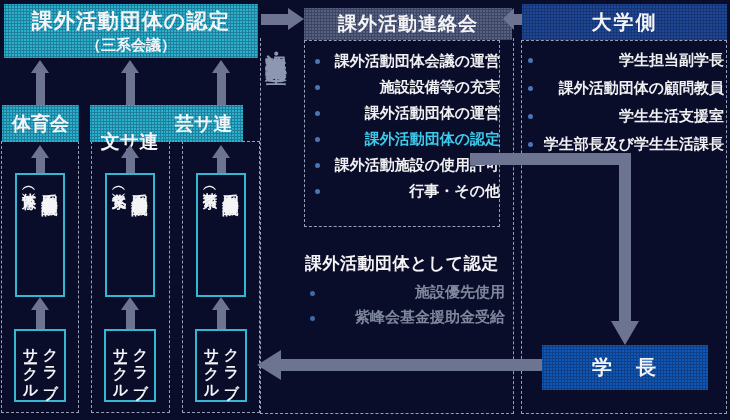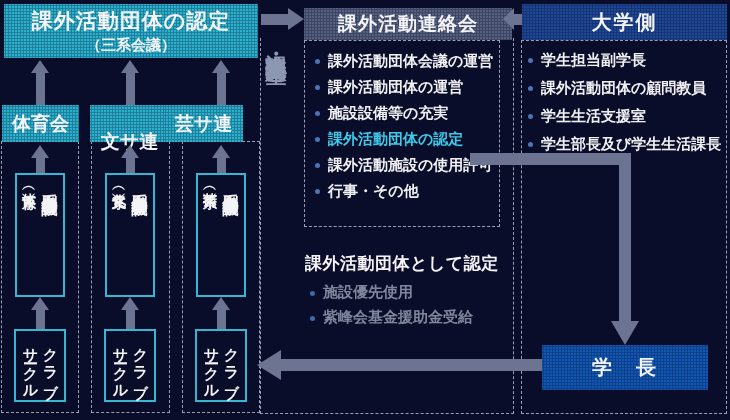--- a/index.html
+++ b/index.html
@@ -19,21 +19,21 @@
   .slate{background-color:#566081;}
   .ublue{background-color:#1e4896;}
   .pblue{background-color:#1157b5;}
   .center{display:flex;align-items:center;justify-content:center;flex-direction:column;}
   .wt{color:#f4f4f6;font-weight:bold;}
   .dashed{border:1px dashed #98a0b6;}
   .dashed-open-top{border:1px dashed #98a0b6;border-top:none;}
   .cyan-border{border:2px solid #35b7d4;background:rgba(10,13,42,0.2);}
   .vt{writing-mode:vertical-rl;text-orientation:mixed;}
   
-  ul.dlist{list-style:none;margin:0;padding:0;}
+  ul.dlist{list-style:none;margin:0;padding:0;text-align:right;}
   ul.dlist li{
     position:relative;font-weight:bold;color:#f0f0f2;font-size:15px;
     white-space:nowrap;
   }
   ul.dlist li::before{
     content:"";position:absolute;width:5px;height:5px;border-radius:50%;
     background:#4a74b8;top:50%;margin-top:-2px;
   }
   ul.renraku-list li{line-height:26px;padding-left:24px;}
   ul.renraku-list li::before{left:11px;}
@@ -80,22 +80,22 @@
   <div class="bar" style="left:514px;top:14px;width:9px;height:11px;"></div>
 
   <div class="abs fill ublue center" style="left:522px;top:4px;width:205px;height:36px;">
     <div class="wt" style="font-size:20px;letter-spacing:2px;">大学側</div>
   </div>
 
   <div class="abs vt" style="left:262px;top:38px;height:205px;font-size:21px;font-weight:bold;color:#8e97b2;letter-spacing:1px;">認定推理・意見要望</div>
 
   <ul class="dlist renraku-list abs" style="left:304px;top:48px;width:196px;">
     <li>課外活動団体会議の運営</li>
+    <li>施設設備等の充実</li>
     <li>課外活動団体の運営</li>
-    <li>施設設備等の充実</li>
     <li class="hl">課外活動団体の認定</li>
     <li>課外活動施設の使用許可</li>
     <li>行事・その他</li>
   </ul>
 
   <ul class="dlist univ-list abs" style="left:524px;top:46px;width:200px;">
     <li>学生担当副学長</li>
     <li>課外活動団体の顧問教員</li>
     <li>学生生活支援室</li>
     <li>学生部長及び学生生活課長</li>

